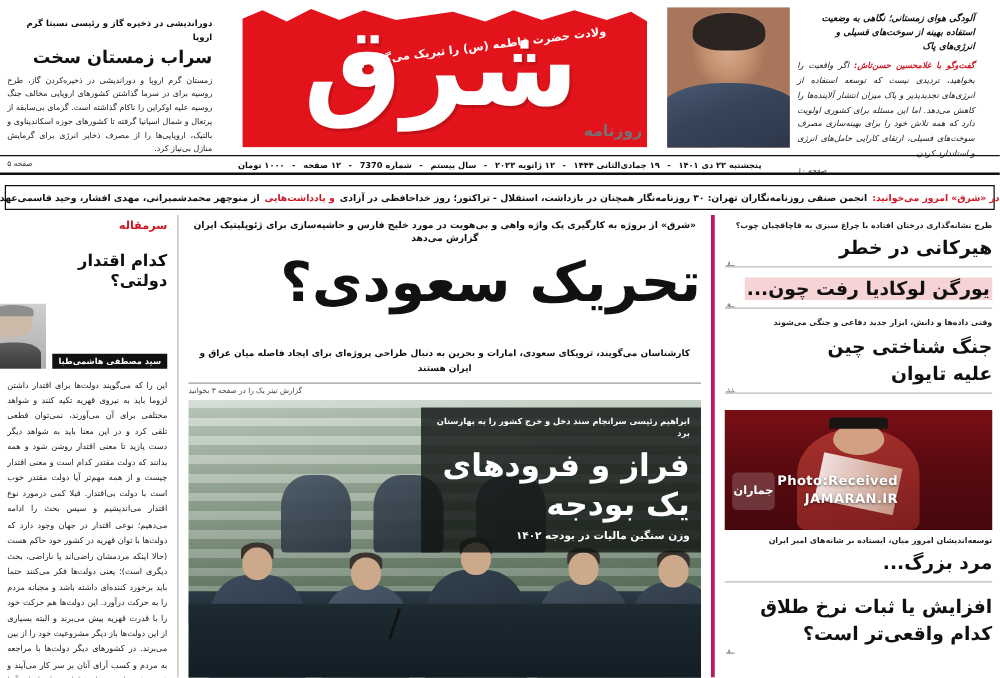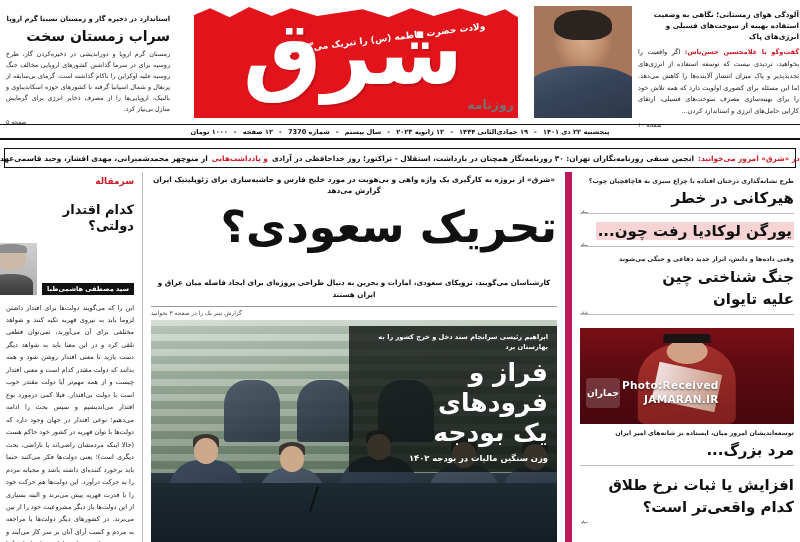--- a/index.html
+++ b/index.html
@@ -8,21 +8,21 @@
     background: #ffffff;
     font-family: "DejaVu Sans", "Liberation Sans", sans-serif;
     overflow: hidden;
   }
   .page { position: relative; width: 800px; height: 542px; background: #fff; }
 
   
   .masthead-row { position: absolute; top: 0; left: 0; width: 800px; height: 124px; display: flex; flex-direction: row; }
 
   
-  .mh-left { width: 272px; height: 124px; padding: 6px 1px 0 6px; display: flex; flex-direction: row-reverse; gap: 6px; }
+  .mh-left { width: 272px; height: 124px; padding: 6px 20px 0 6px; display: flex; flex-direction: row-reverse; gap: 6px; font-style: italic; }
   .mh-left-text { flex: 1; text-align: right; direction: rtl; padding-top: 3px; }
   .kicker-sm { font-size: 7.2px; line-height: 1.55; color: #111; font-weight: 700; }
   .hl-sm { font-size: 13.5px; font-weight: 800; color: #111; margin-top: 4px; letter-spacing: -.2px; }
   .body-sm { font-size: 6.6px; line-height: 1.78; color: #222; text-align: justify; margin-top: 5px; }
   .body-sm .lead-red { color: #cf1725; font-weight: 800; }
   .pgref { font-size: 6px; color: #333; text-align: left; margin-top: 3px; }
   .portrait {
     width: 98px; height: 112px; flex: 0 0 98px;
     background:
       radial-gradient(ellipse 30px 34px at 50% 30%, #d9ab8c 0%, #c2916f 60%, #a8765a 100%),
@@ -108,21 +108,21 @@
     background: linear-gradient(90deg, rgba(255,255,255,.85), rgba(240,230,200,.6)); }
 
   .watermark { position: absolute; left: 42px; bottom: 18px; color: #fff; font-weight: 700;
     font-size: 10.5px; letter-spacing: .3px; direction: ltr; text-shadow: 0 1px 2px rgba(0,0,0,.6); line-height: 1.35; }
   .wm-seal { position: absolute; left: 6px; bottom: 16px; width: 34px; height: 30px;
     border-radius: 4px; background: rgba(255,255,255,.18); color: #fff; font-size: 9px;
     display: flex; align-items: center; justify-content: center; font-weight: 800; }
 
   
   .col-center { width: 430px; padding: 2px 8px 0 8px; direction: rtl; text-align: right;
-    border-left: 1px solid #b9b9b9; border-right: 7px solid #be185d; position: relative; }
+    border-left: 1px solid #b9b9b9; border-right: 3px solid #be185d; position: relative; }
   .lead-kicker { font-size: 7.4px; font-weight: 700; color: #111; text-align: center; line-height: 1.55; }
   .lead-title { font-size: 44px; font-weight: 800; color: #111; text-align: right;
     line-height: 1.08; margin: 6px 0 4px; letter-spacing: -1px; }
   .lead-deck { font-size: 7.2px; font-weight: 700; color: #111; text-align: center; line-height: 1.6; margin-top: 27px; }
   .lead-rule { border: 0; border-top: 1px solid #9a9a9a; margin: 6px 0 0; position: relative; }
   .lead-rule::after { content:""; position:absolute; left:0; top:-2px; width:4px; height:4px; background:#111; border-radius:50%; }
   .lead-note { font-size: 5.9px; color: #444; text-align: left; margin-top: 3px; }
 
   
   .big-photo { position: relative; width: 100%; height: 246px; margin-top: 4px; overflow: hidden;
@@ -143,21 +143,21 @@
   .f2 { left: 26%; width: 70px; height: 84px; background: linear-gradient(160deg,#4b5a6b,#27323f); }
   .f3 { left: 46%; width: 82px; height: 96px; background: linear-gradient(160deg,#33414f,#1b242e); }
   .f4 { left: 68%; width: 74px; height: 88px; background: linear-gradient(160deg,#44525f,#232d38); }
   .f5 { left: 86%; width: 70px; height: 86px; background: linear-gradient(160deg,#3a4755,#1e2731); }
   .f-back { position: absolute; top: 24%; width: 56px; height: 62px; border-radius: 40% 40% 6% 6%; opacity: .92; }
   .fb1 { left: 18%; background: linear-gradient(160deg,#475665,#2a3540); }
   .fb2 { left: 36%; background: linear-gradient(160deg,#3f4d5b,#242e38); }
   .fb3 { left: 56%; background: linear-gradient(160deg,#4a5867,#2b3642); }
   .mic { position: absolute; bottom: 22%; left: 40%; width: 2px; height: 26px; background: #111; transform: rotate(18deg); }
 
-  .photo-overlay { position: absolute; right: 0; top: 6px; width: 208px; padding: 7px 9px 9px;
+  .photo-overlay { position: absolute; right: 0; top: 6px; width: 224px; padding: 7px 9px 9px;
     background: rgba(16,20,18,.80); color: #fff; direction: rtl; text-align: right; }
   .po-kicker { font-size: 6.6px; font-weight: 700; line-height: 1.5; }
   .po-title { font-size: 25px; font-weight: 800; line-height: 1.18; margin: 5px 0 5px; letter-spacing: -.5px; }
   .po-deck { font-size: 8.4px; font-weight: 700; }
 
   
   .col-right { width: 142px; padding: 4px 8px 0 6px; direction: rtl; text-align: right; }
   .sermaghale { color: #cf1725; font-size: 9px; font-weight: 800; letter-spacing: 1px; }
   .ed-title { font-size: 13px; font-weight: 800; color: #111; margin-top: 16px; line-height: 1.25; margin-left: 36px; }
   .ed-author-row { display: flex; flex-direction: row; align-items: flex-end; gap: 5px; margin-top: 8px; justify-content: flex-start; }
@@ -195,21 +195,21 @@
     </div>
 
     <div class="mh-center">
       <div class="logo-red"></div>
       <div class="logo-script">شرق</div>
       <div class="logo-greeting">ولادت حضرت فاطمه (س) را تبریک می‌گوییم</div>
       <div class="logo-sub">روزنامه</div>
     </div>
 
     <div class="mh-right">
-      <div class="kicker-sm">استاندارد در ذخیره گاز و زمستان نسبتا گرم اروپا</div>
+      <div class="kicker-sm">دوراندیشی در ذخیره گاز و رئیسی نسبتا گرم اروپا</div>
       <div class="hl-sm">سراب زمستان سخت</div>
       <div class="body-sm">زمستان گرم اروپا و دوراندیشی در ذخیره‌کردن گاز، طرح روسیه برای در سرما گذاشتن کشورهای اروپایی مخالف جنگ روسیه علیه اوکراین را ناکام گذاشته است. گرمای بی‌سابقه از پرتغال و شمال اسپانیا گرفته تا کشورهای حوزه اسکاندیناوی و بالتیک، اروپایی‌ها را از مصرف ذخایر انرژی برای گرمایش منازل بی‌نیاز کرد.</div>
       <div class="pgref">صفحه ۵</div>
     </div>
   </div>
 
   <div class="dateline">
     <span>پنجشنبه ۲۲ دی ۱۴۰۱</span>
     <span>-</span>
     <span>۱۹ جمادی‌الثانی ۱۴۴۴</span>

